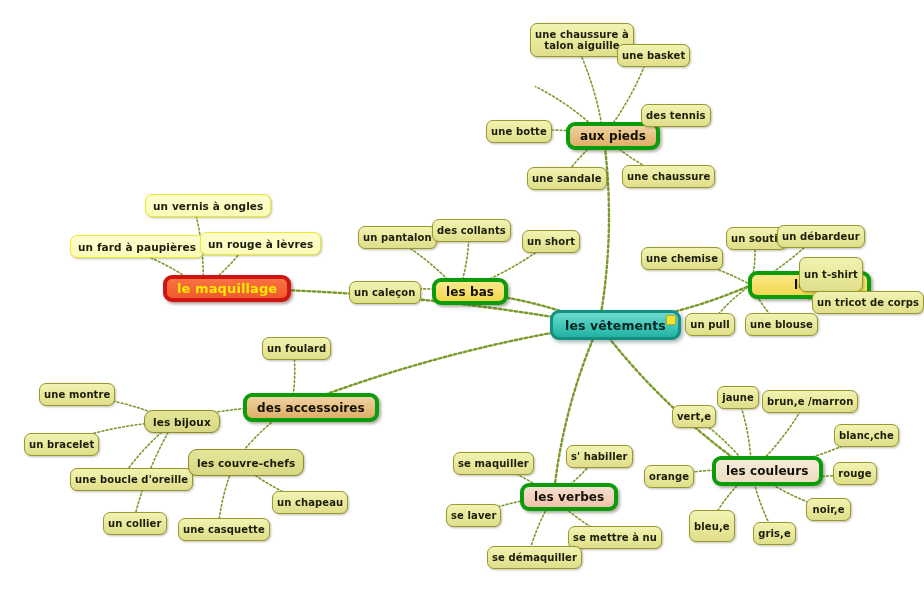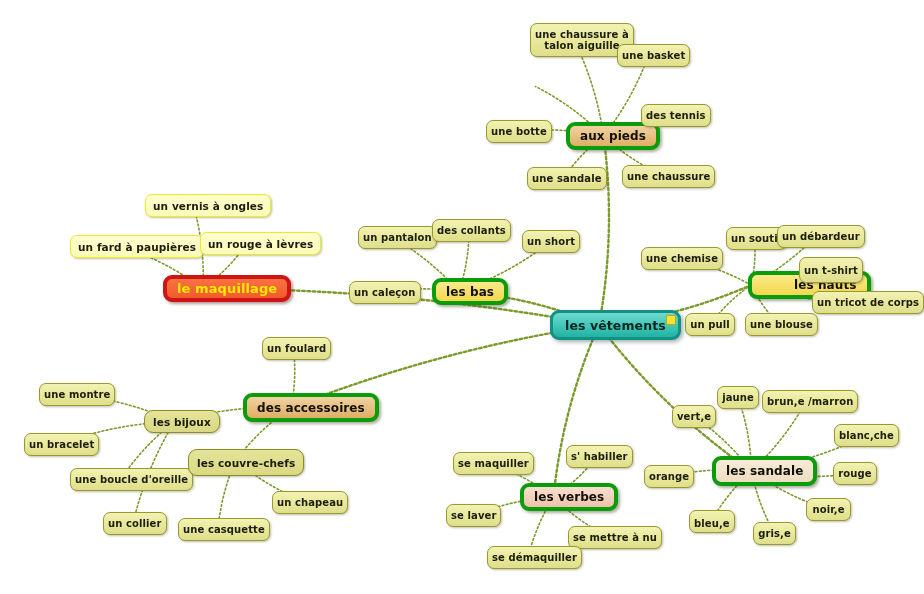--- a/index.html
+++ b/index.html
@@ -190,34 +190,34 @@
     </div>
     <div class="node leaf" style="left: 641px; top: 247px; min-width: 74px; height: 23px;">
       <span>une chemise</span>
     </div>
     <div class="node leaf" style="left: 726px; top: 227px; min-width: 57px; height: 23px;">
       <span>un soutif</span>
     </div>
     <div class="node leaf" style="left: 777px; top: 225px; min-width: 77px; height: 23px;">
       <span>un débardeur</span>
     </div>
-    <div class="node leaf" style="left: 799px; top: 257px; min-width: 58px; height: 26px;">
+    <div class="node leaf" style="left: 799px; top: 257px; min-width: 58px; height: 35px;">
       <span>un t-shirt</span>
     </div>
     <div class="node leaf" style="left: 812px; top: 291px; min-width: 96px; height: 23px;">
       <span>un tricot de corps</span>
     </div>
     <div class="node leaf" style="left: 685px; top: 313px; min-width: 50px; height: 23px;">
       <span>un pull</span>
     </div>
     <div class="node leaf" style="left: 745px; top: 313px; min-width: 68px; height: 23px;">
       <span>une blouse</span>
     </div>
     <div class="node hub hub-cream" style="left: 712px; top: 456px; min-width: 79px; height: 30px;">
-      <span>les sandale</span>
+      <span>les couleurs</span>
     </div>
     <div class="node leaf" style="left: 717px; top: 386px; min-width: 42px; height: 23px;">
       <span>jaune</span>
     </div>
     <div class="node leaf" style="left: 762px; top: 390px; min-width: 88px; height: 23px;">
       <span>brun,e /marron</span>
     </div>
     <div class="node leaf" style="left: 672px; top: 405px; min-width: 44px; height: 23px;">
       <span>vert,e</span>
     </div>
@@ -226,21 +226,21 @@
     </div>
     <div class="node leaf" style="left: 644px; top: 465px; min-width: 48px; height: 23px;">
       <span>orange</span>
     </div>
     <div class="node leaf" style="left: 833px; top: 462px; min-width: 44px; height: 23px;">
       <span>rouge</span>
     </div>
     <div class="node leaf" style="left: 806px; top: 498px; min-width: 45px; height: 23px;">
       <span>noir,e</span>
     </div>
-    <div class="node leaf" style="left: 689px; top: 510px; min-width: 44px; height: 23px; align-items: flex-end;">
+    <div class="node leaf" style="left: 689px; top: 510px; min-width: 44px; height: 32px;">
       <span>bleu,e</span>
     </div>
     <div class="node leaf" style="left: 753px; top: 522px; min-width: 43px; height: 23px;">
       <span>gris,e</span>
     </div>
     <div class="node hub hub-peach" style="left: 520px; top: 483px; min-width: 67px; height: 28px;">
       <span>les verbes</span>
     </div>
     <div class="node leaf" style="left: 566px; top: 445px; min-width: 62px; height: 23px;">
       <span>s' habiller</span>

